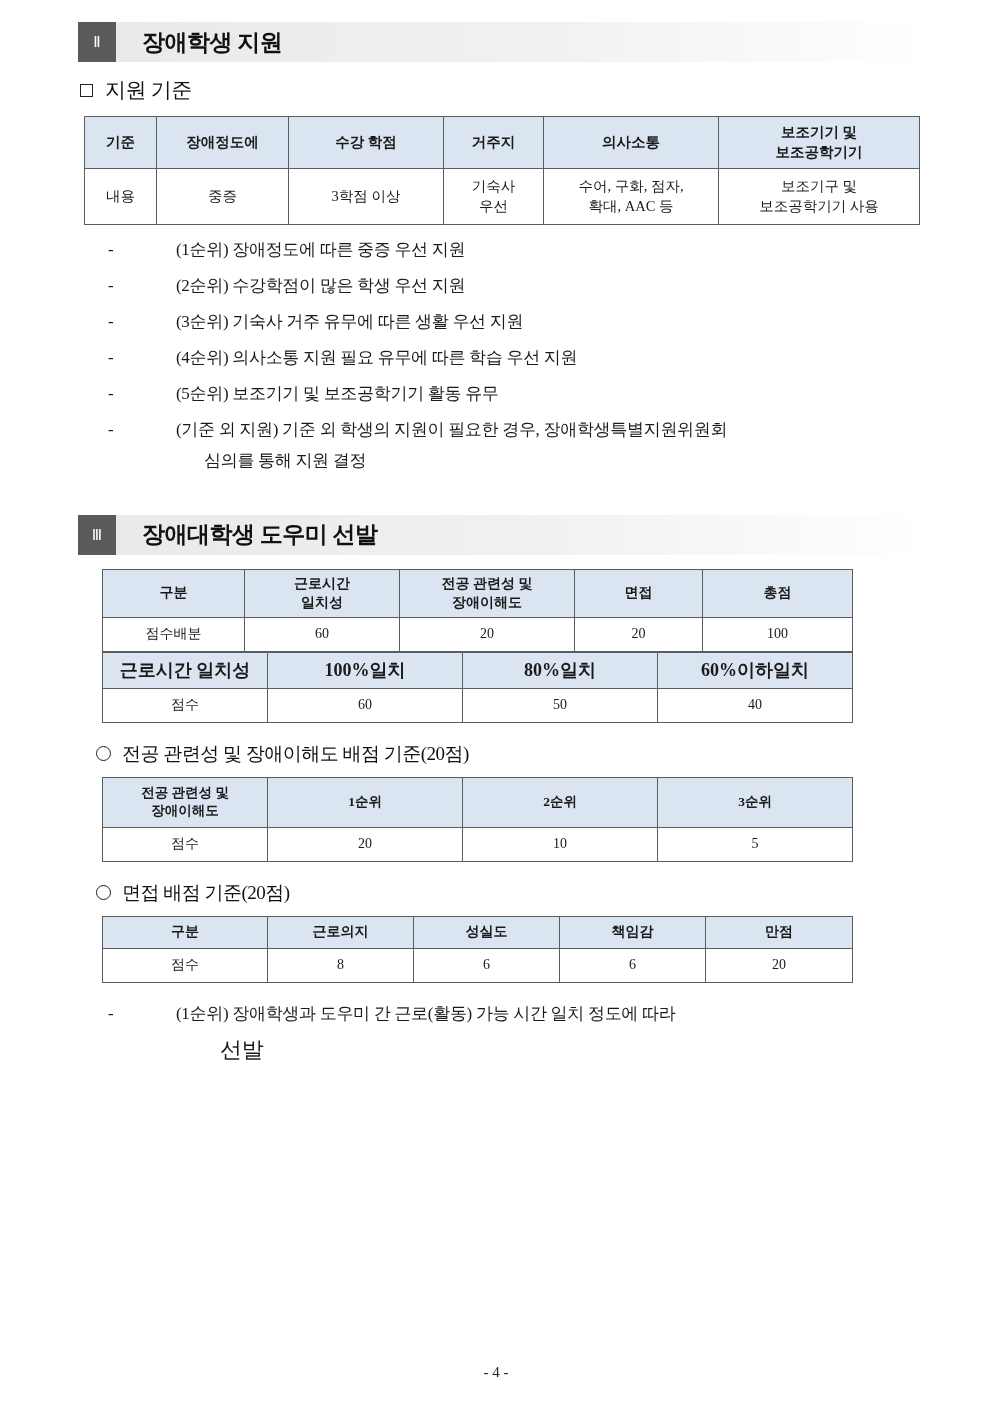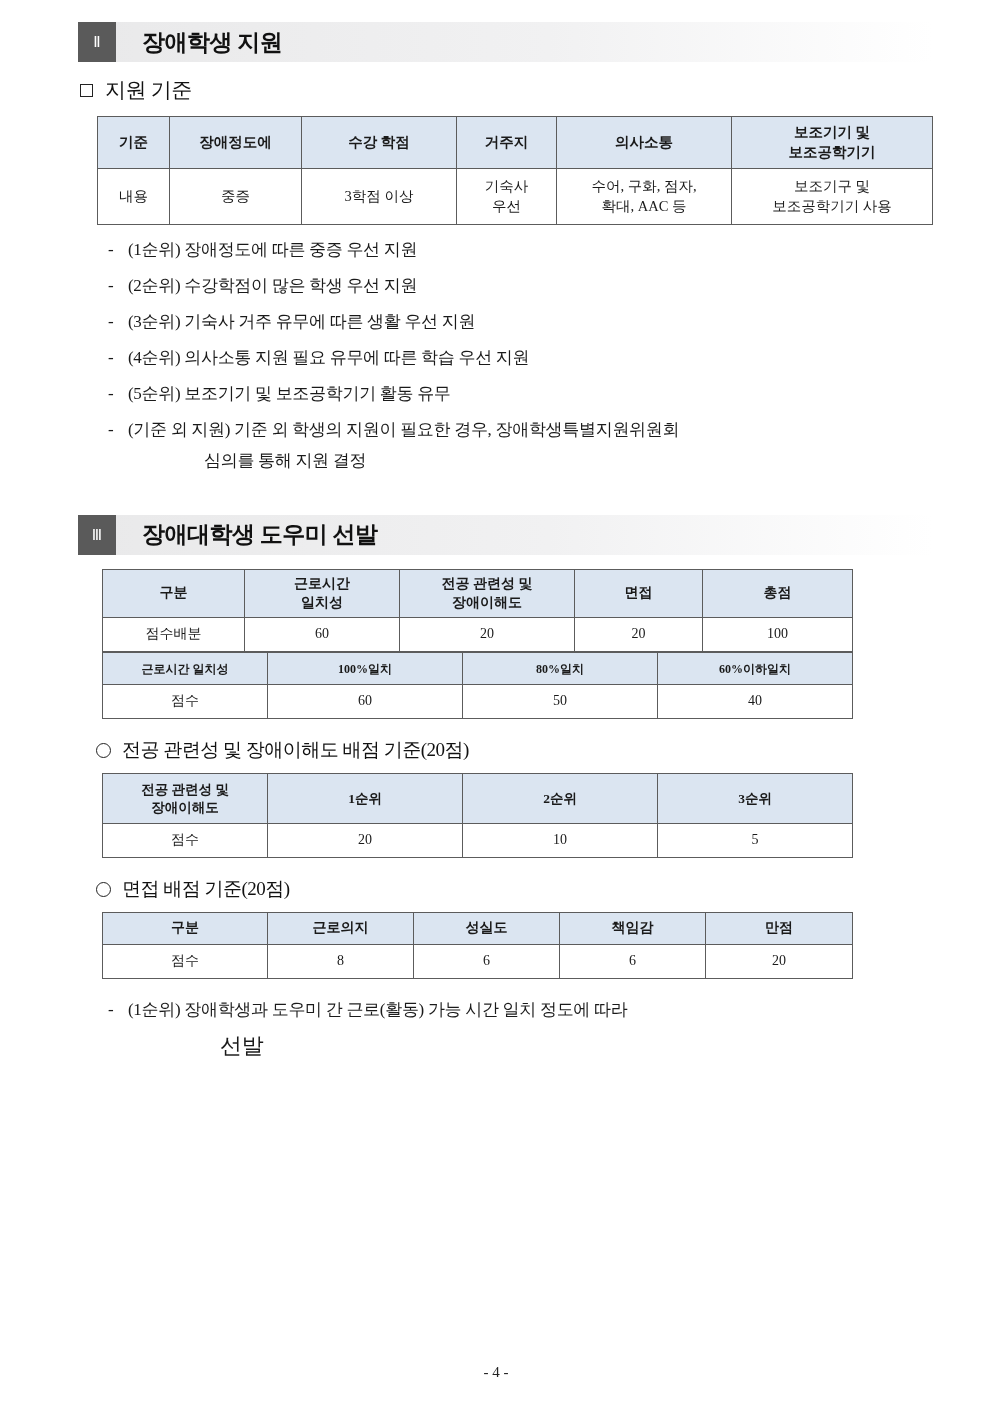--- a/index.html
+++ b/index.html
@@ -94,51 +94,51 @@
   }
   table td, table th {
     border: 1px solid #5c5c5c;
     text-align: center;
     vertical-align: middle;
     padding: 5px 3px;
     font-weight: normal;
     line-height: 1.35;
   }
   thead td, thead th { background: #dbe5f1; font-weight: bold; }
-  .t1 { width: 835px; margin-left: 19px; font-family: Liberation Serif, serif; }
+  .t1 { width: 835px; margin-left: 6px; font-family: Liberation Serif, serif; }
   .t1 thead td { height: 52px; font-size: 14.5px; }
   .t1 tbody td { height: 56px; font-size: 14.5px; }
 
   .t2 { width: 750px; margin-left: 24px; }
   .t2 thead td { height: 48px; font-size: 14px; }
   .t2 tbody td { height: 34px; font-size: 14px; }
 
   .t3 { width: 750px; margin-left: 24px; }
-  .t3 thead td { height: 32px; font-size: 12px; }
+  .t3 thead td { height: 32px; font-size: 18px; }
   .t3 tbody td { height: 34px; font-size: 14px; }
 
   .t4 { width: 750px; margin-left: 24px; }
   .t4 thead td { height: 50px; font-size: 13.5px; }
   .t4 tbody td { height: 34px; font-size: 14px; }
 
   .t5 { width: 750px; margin-left: 24px; }
   .t5 thead td { height: 32px; font-size: 14px; }
   .t5 tbody td { height: 34px; font-size: 14px; }
 
   
   .dash-list { margin: 14px 0 0 30px; }
   .dash-item {
     display: flex;
     font-size: 17px;
     letter-spacing: -0.3px;
     margin-bottom: 13px;
     line-height: 1.35;
   }
   .dash-item .d { width: 20px; flex: 0 0 20px; }
-  .dash-item .c { flex: 1; }
+  .dash-item .c { flex: 1; margin-left: 48px; }
   .cont-line {
     font-size: 17px;
     letter-spacing: -0.3px;
     margin: -6px 0 13px 96px;
   }
   .cont-line2 {
     font-size: 22px;
     letter-spacing: -0.3px;
     margin: -4px 0 0 112px;
   }

